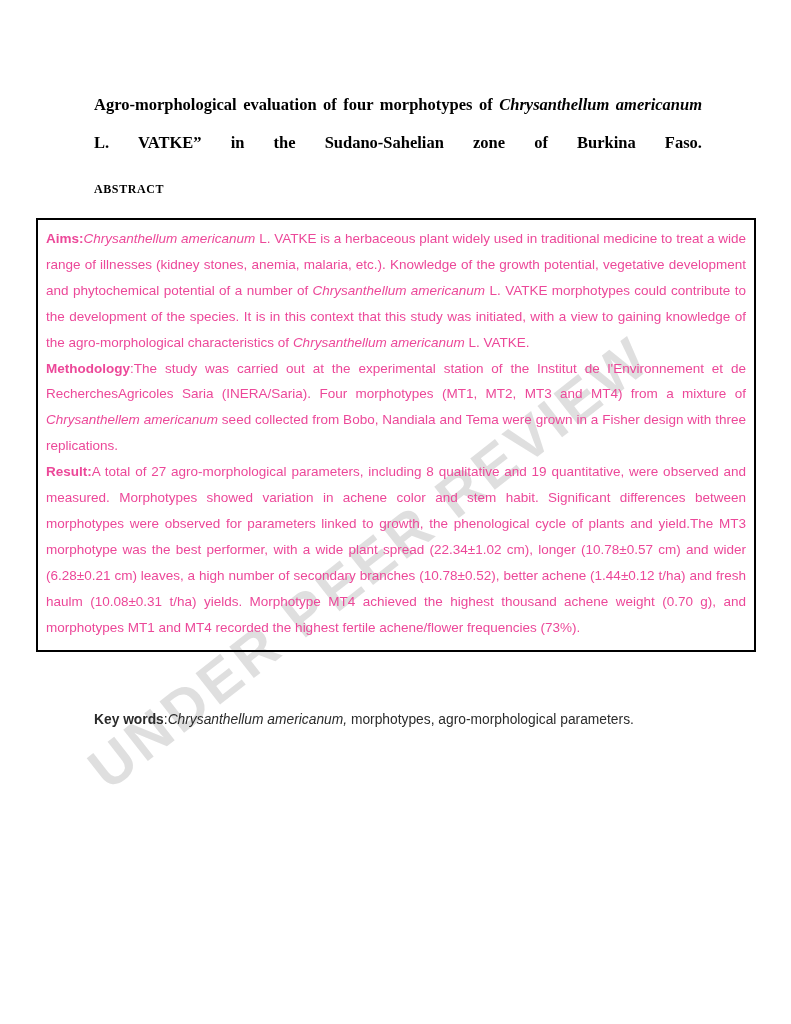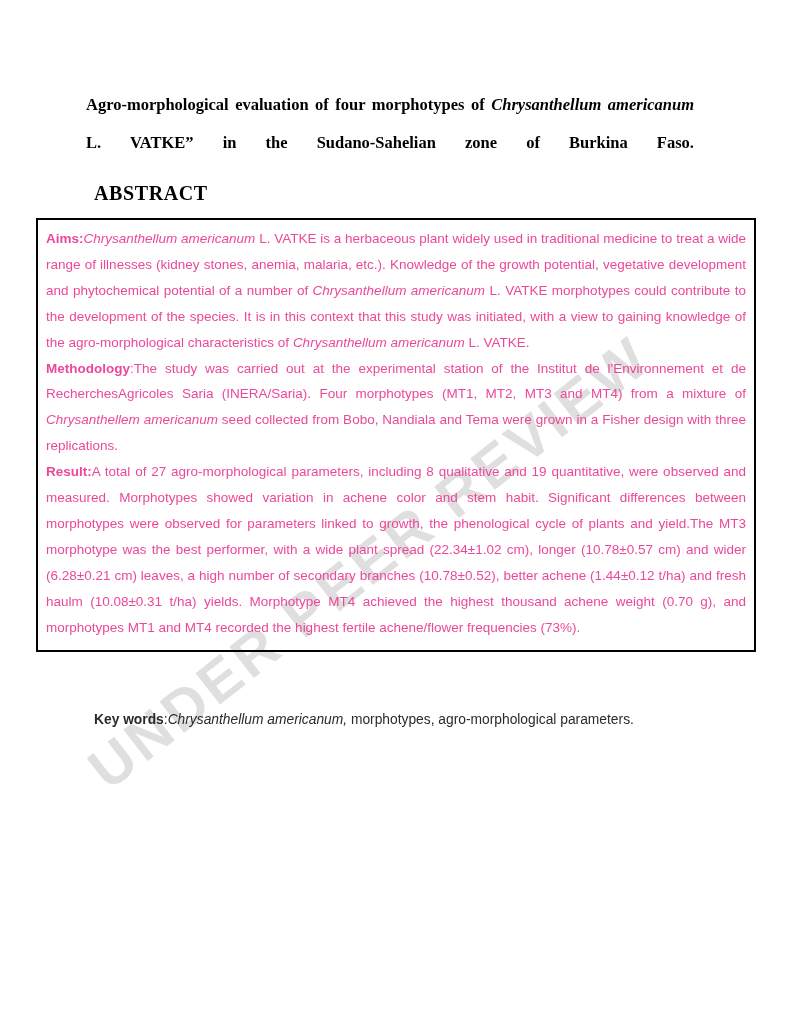--- a/index.html
+++ b/index.html
@@ -14,37 +14,37 @@
     font-family: "Liberation Sans", sans-serif;
     color: #222222;
     overflow: hidden;
   }
   .b  { font-weight: bold; }
   .i  { font-style: italic; }
   .bi { font-weight: bold; font-style: italic; }
 
   .paper-title {
     position: absolute;
-    left: 86px;
+    left: 94px;
     top: 86px;
     width: 608px;
     font-family: "Liberation Serif", serif;
     font-size: 16.5px;
     line-height: 38px;
     color: #000000;
     text-align: justify;
   }
   .paper-title::after { content: ""; display: inline-block; width: 100%; }
 
   .abstract-heading {
     position: absolute;
     left: 94px;
     top: 182px;
     font-family: "Liberation Serif", serif;
-    font-size: 20px;
+    font-size: 12px;
     font-weight: bold;
     letter-spacing: 0.6px;
     color: #000000;
   }
 
   .abstract-box {
     position: absolute;
     left: 36px;
     top: 218px;
     width: 720px;

